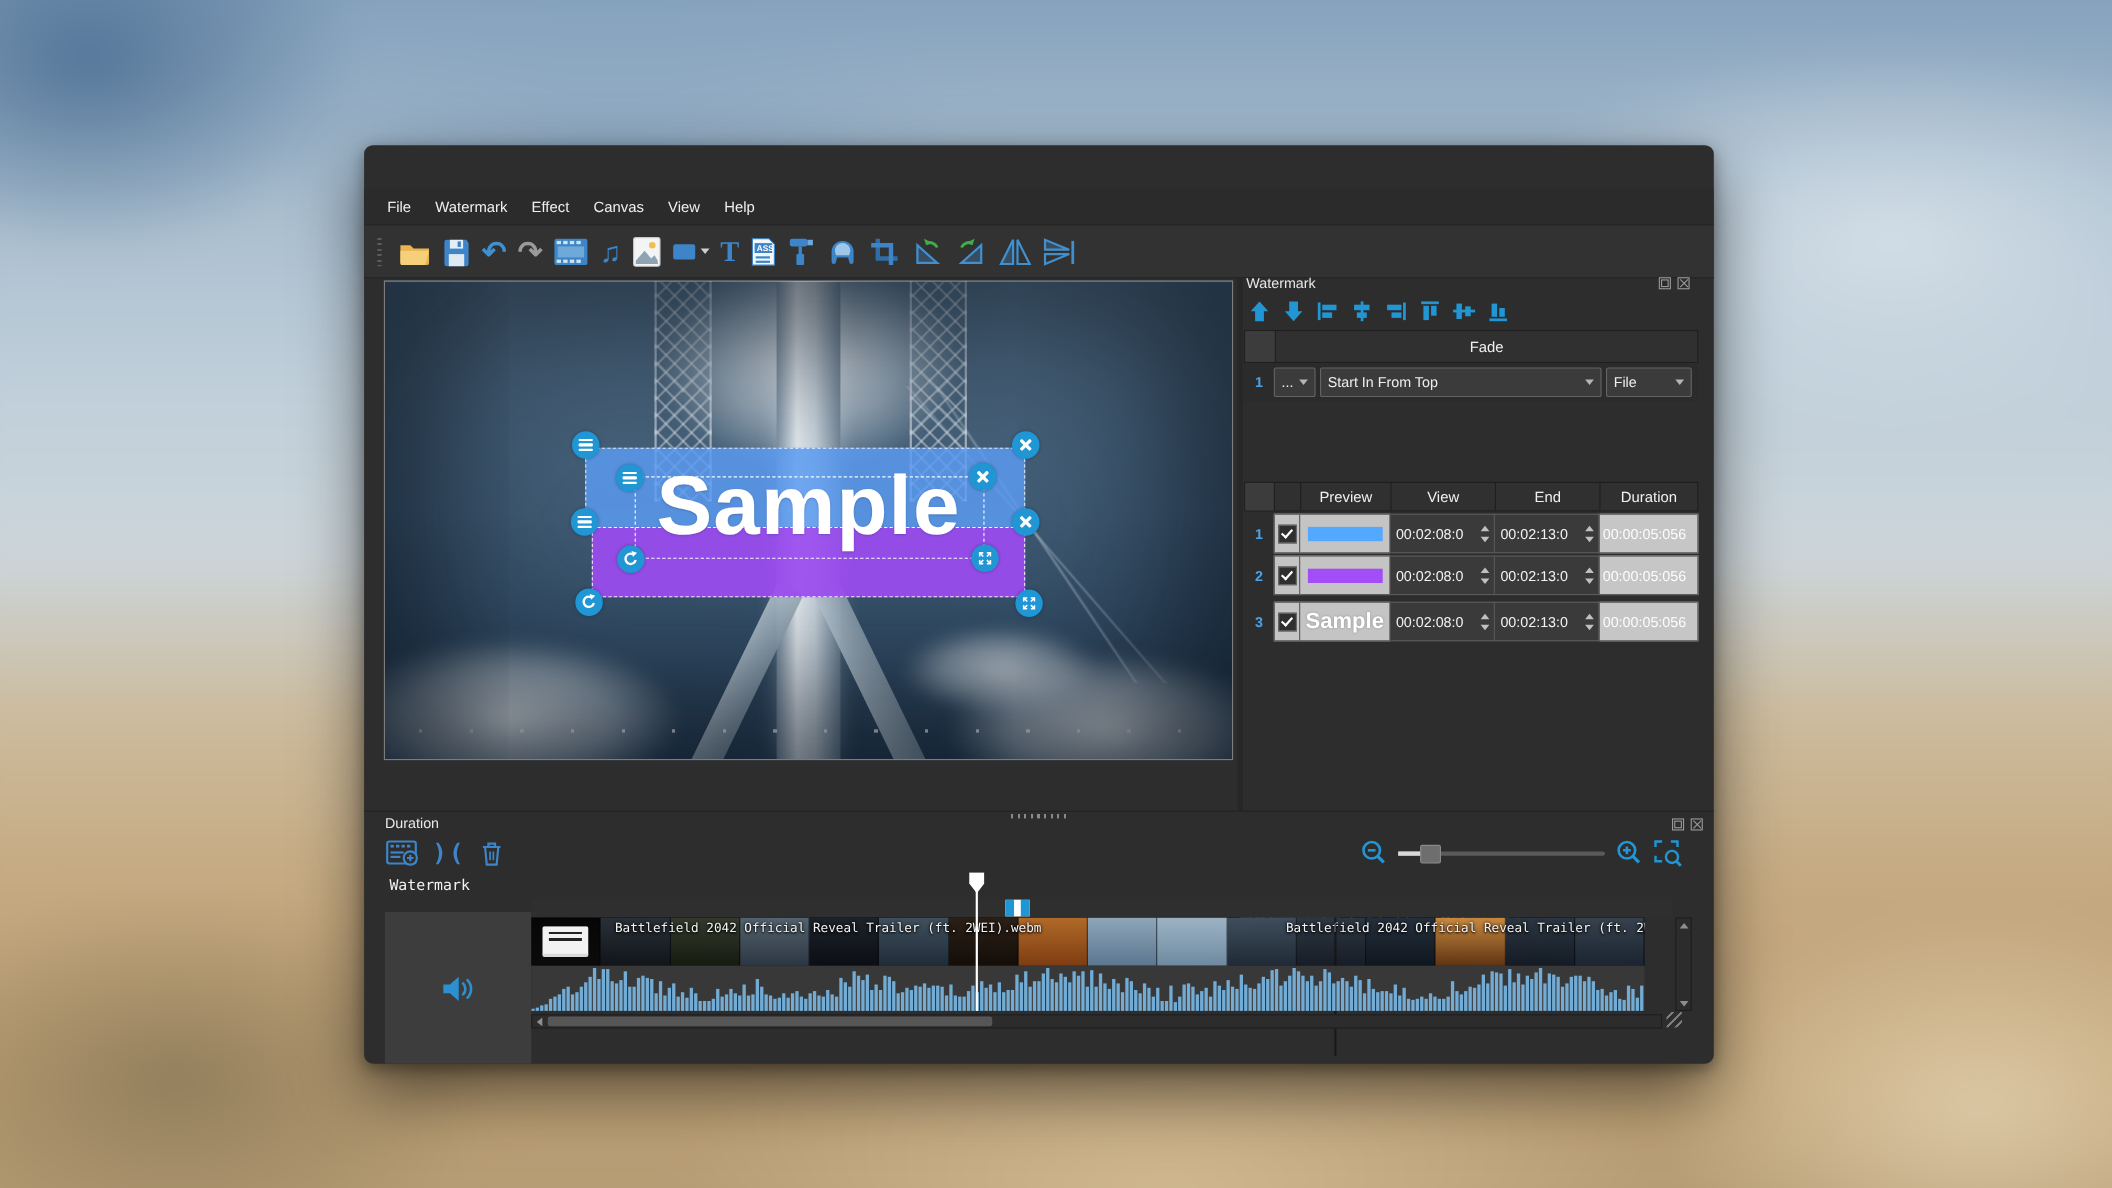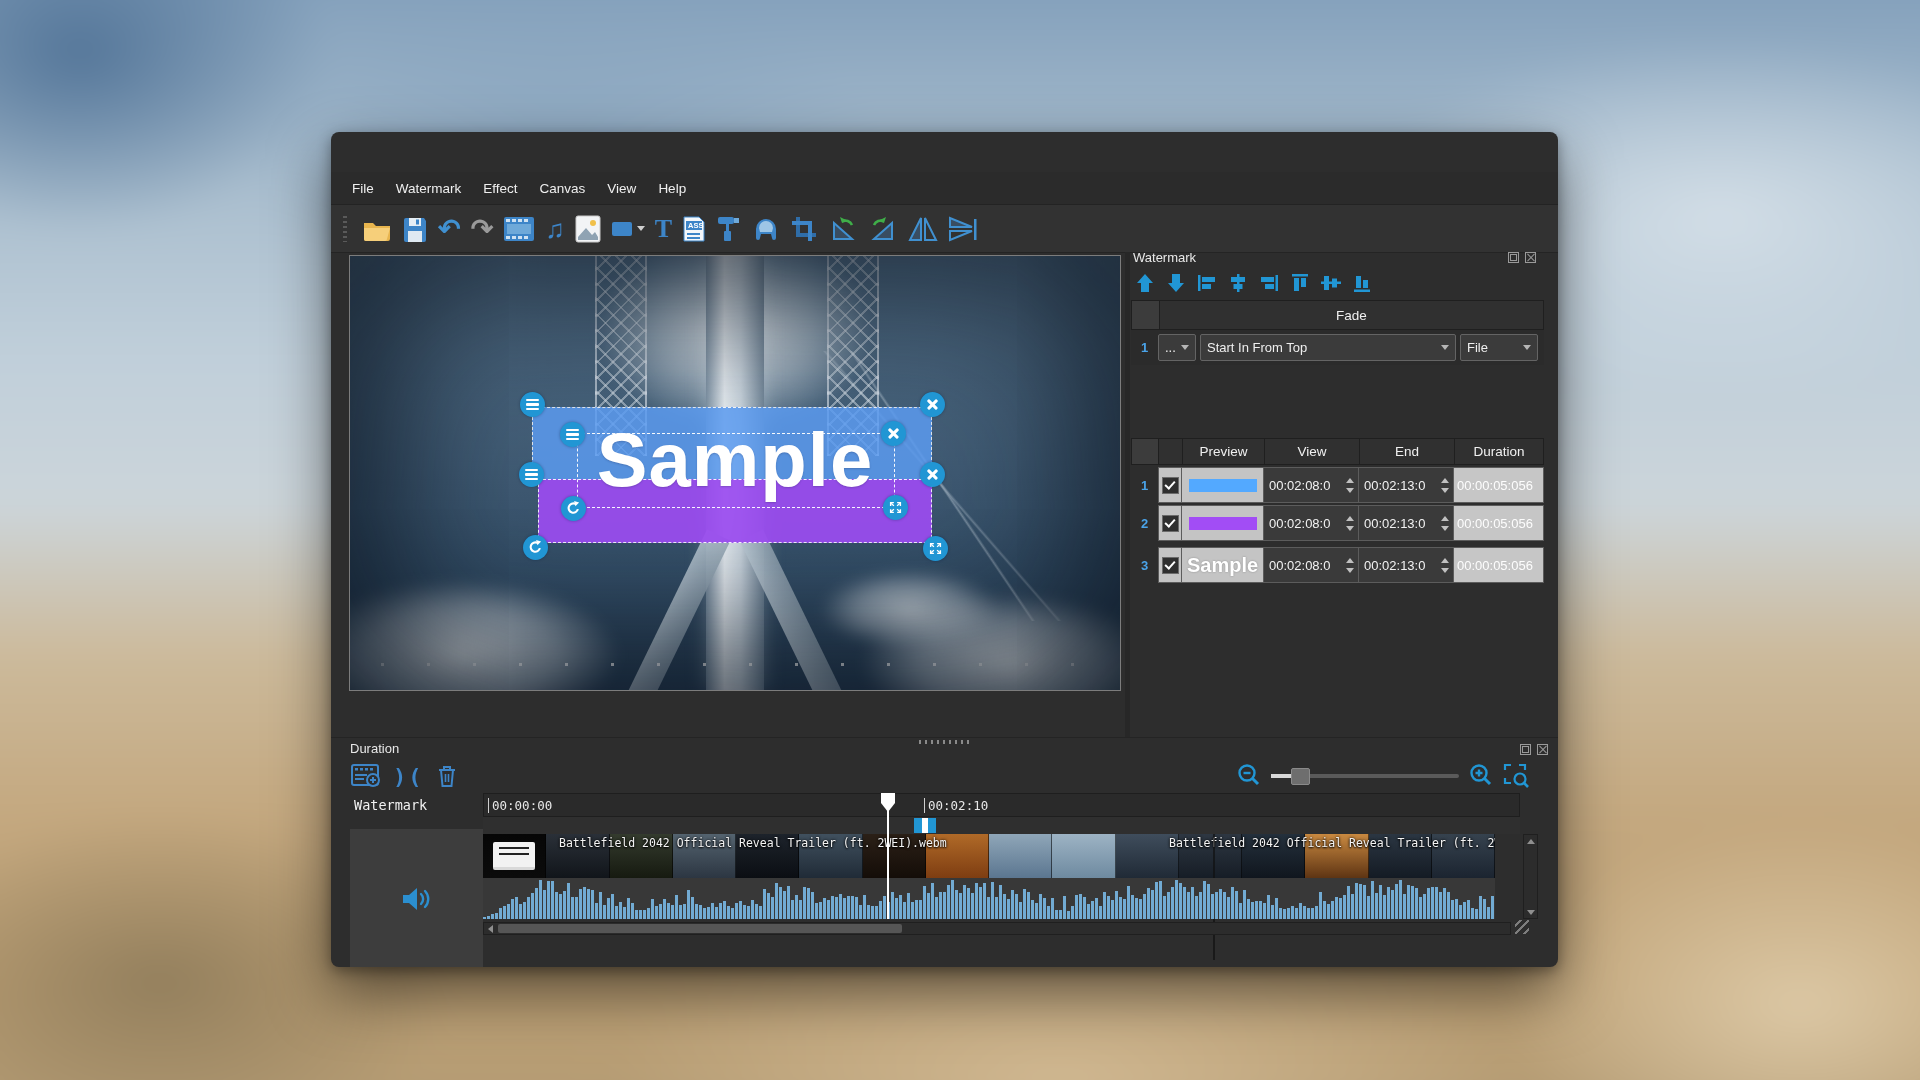--- a/index.html
+++ b/index.html
@@ -605,24 +605,20 @@
       <div id="track-label-col">
         <div id="lbl-watermark">Watermark</div>
         <div id="media-left">
           <svg width="34" height="28">
               <path d="M3 10 h6 l8-7 v22 l-8-7 H3 Z" fill="#2b8fd0"></path>
               <path d="M21 9 a7 7 0 0 1 0 10 M25 6 a11.5 11.5 0 0 1 0 16" fill="none" stroke="#2b8fd0" stroke-width="2.4" stroke-linecap="round"></path>
             </svg>
         </div>
       </div>
 
-      <div id="tl-ruler">
-        <span id="ruler-zero">00:00:00</span>
-        <span id="ruler-play-label">00:02:10</span>
-      </div>
 
       <div id="wm-track">
         <div id="wm-marker">
             <i></i>
             <i></i>
             <i></i>
           </div>
       </div>
 
       <div id="thumbs">

